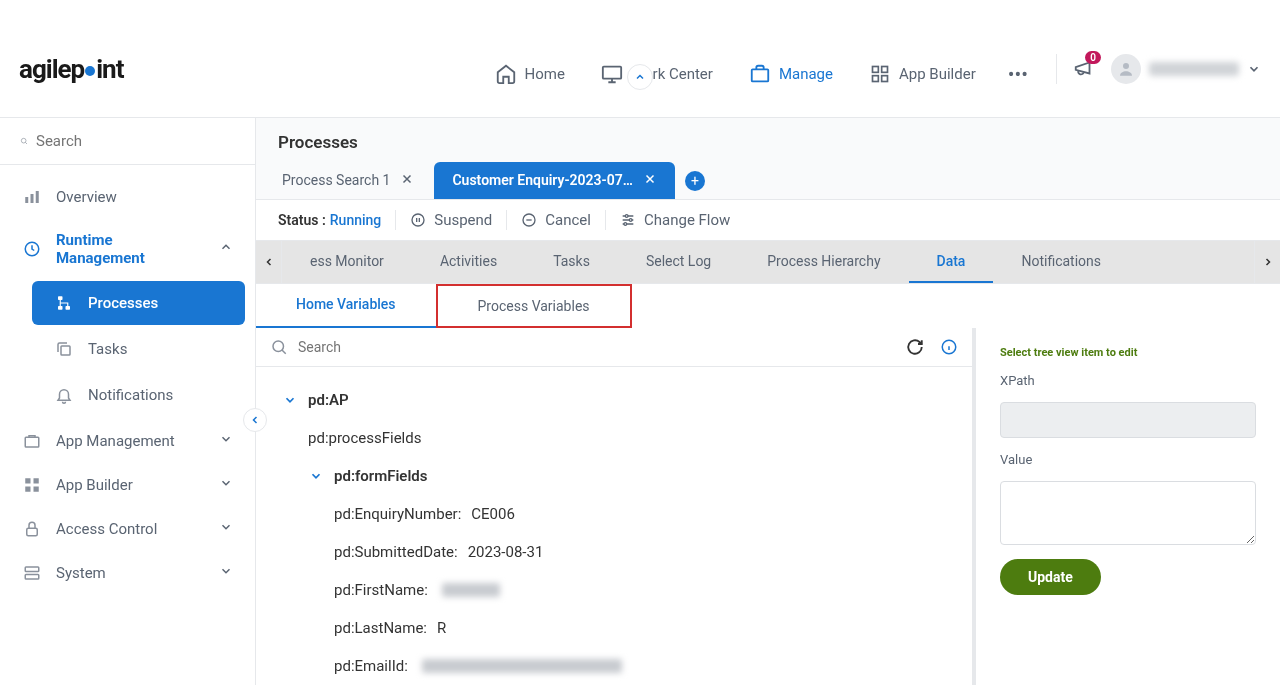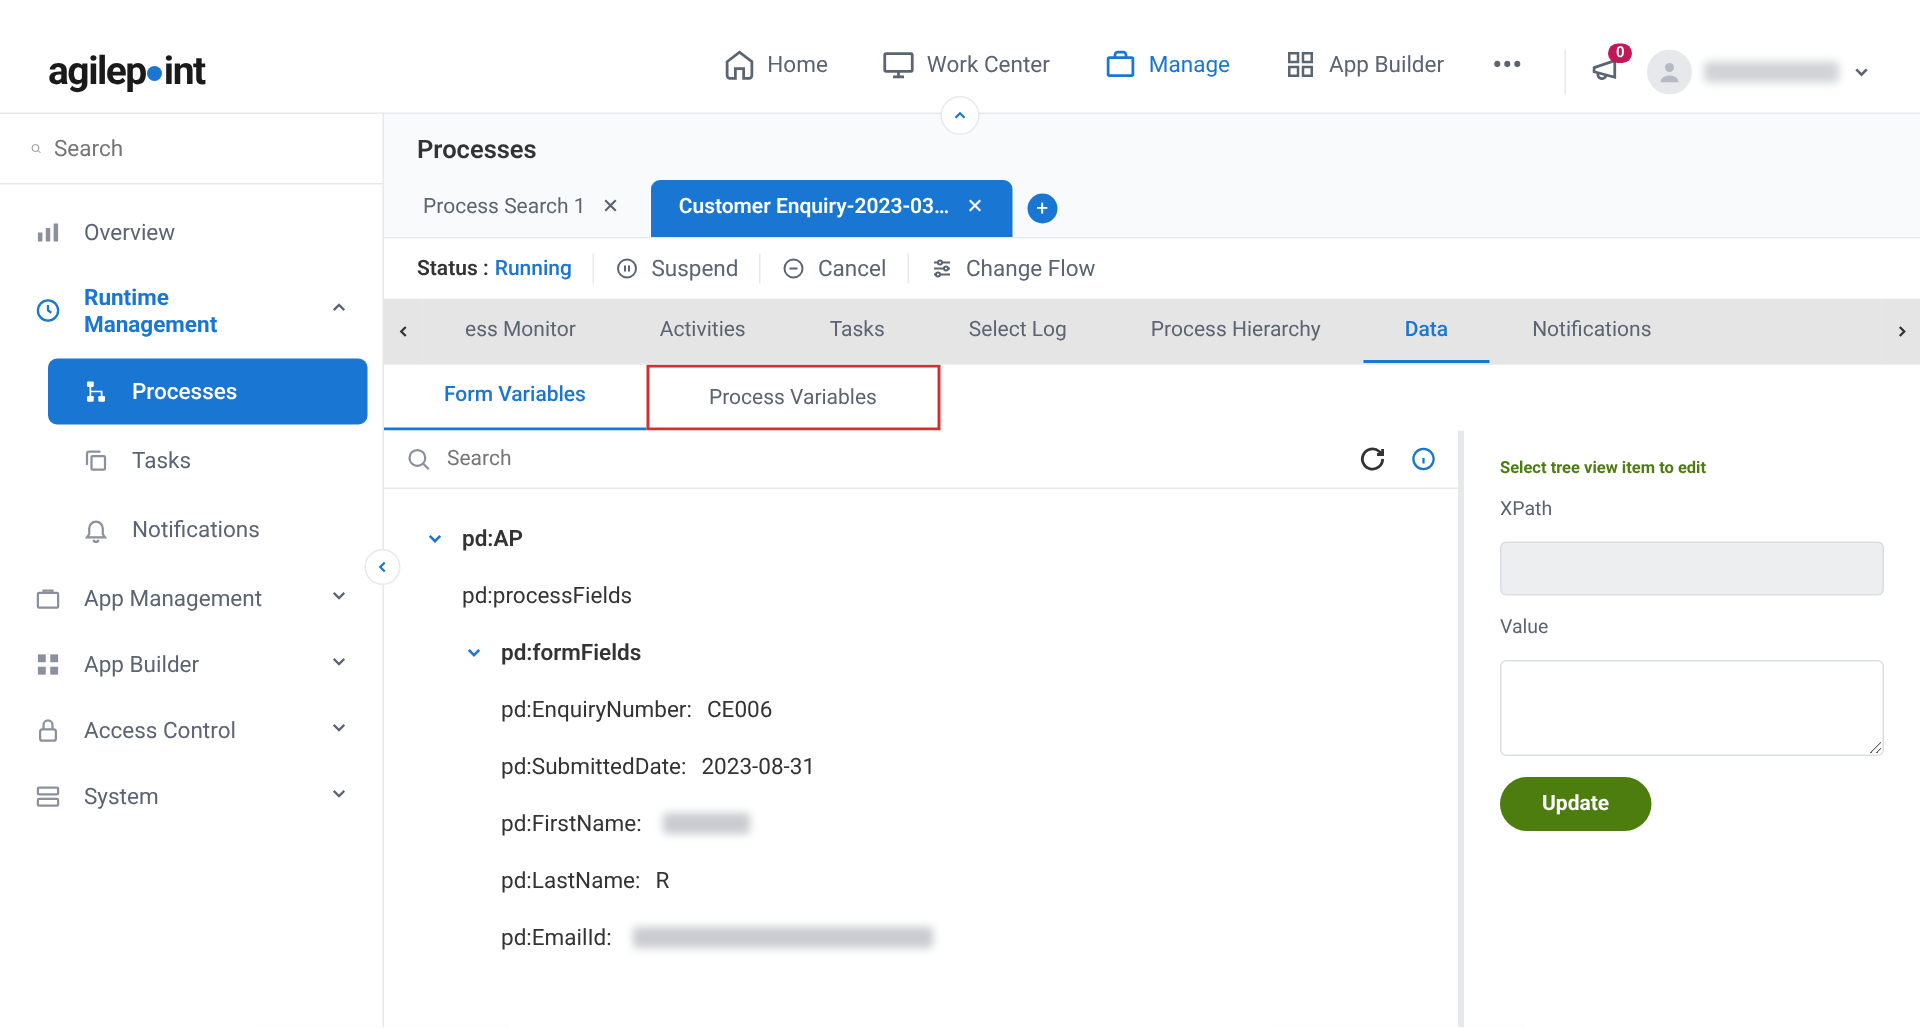--- a/index.html
+++ b/index.html
@@ -1,19 +1,19 @@
 <!DOCTYPE html>
 <html><head>
 <meta charset="utf-8">
 <style>
 * { margin: 0; padding: 0; box-sizing: border-box; font-family: -apple-system, BlinkMacSystemFont, "Segoe UI", Roboto, Arial, sans-serif; }
 body { background: #fff; color: #333; font-size: 14px; }
 
 
-.header { display: flex; align-items: flex-end; padding: 12px 32px; border-bottom: 1px solid #e6e8eb; height: 76px; }
+.header { display: flex; align-items: flex-start; padding: 12px 19px; border-bottom: 1px solid #e6e8eb; height: 76px; margin-top: 42px; }
 .logo { font-size: 26px; font-weight: 700; letter-spacing: -1px; color: #1a1a1a; }
 .logo-dot { display: inline-block; width: 10px; height: 10px; background: #1976d2; border-radius: 50%; vertical-align: middle; margin: 0 1px; }
 .nav { display: flex; gap: 4px; margin-left: auto; align-items: center; }
 .nav-item { display: flex; align-items: center; gap: 8px; padding: 8px 16px; color: #5a6472; font-size: 15px; cursor: pointer; }
 .nav-item.active { color: #1976d2; }
 .nav-icon { width: 22px; height: 22px; display: flex; align-items: center; justify-content: center; }
 .nav-item.active .nav-icon svg { stroke: #1976d2; }
 .more-dots { font-size: 20px; color: #5a6472; padding: 8px 12px; cursor: pointer; }
 .header-right { display: flex; align-items: center; gap: 16px; margin-left: 16px; border-left: 1px solid #e6e8eb; padding-left: 16px; }
 .notif { position: relative; cursor: pointer; }
@@ -292,21 +292,21 @@
     <div class="page-title">Processes</div>
 
     <div class="tab-bar">
       <div class="tab">
         <span>Process Search 1</span>
         <span class="tab-close"><svg width="14" height="14" viewBox="0 0 24 24" stroke="#5a6472" stroke-width="2.5">
               <path d="M6 6l12 12M6 18L18 6"></path>
             </svg></span>
       </div>
       <div class="tab active">
-        <span>Customer Enquiry-2023-03…</span>
+        <span>Customer Enquiry-2023-07…</span>
         <span class="tab-close"><svg width="14" height="14" viewBox="0 0 24 24" stroke="#fff" stroke-width="2.5">
               <path d="M6 6l12 12M6 18L18 6"></path>
             </svg></span>
       </div>
       <div class="add-tab">+</div>
     </div>
 
     <div class="toolbar">
       <span class="status-lbl">Status :</span>
       <span class="status-val">Running</span>
@@ -354,21 +354,21 @@
           <div class="subtab">Notifications</div>
         </div>
       <div class="subtab-scroll right">
           <svg width="12" height="12" viewBox="0 0 24 24" fill="none" stroke="#333" stroke-width="3">
             <path d="M9 6l6 6-6 6"></path>
           </svg>
         </div>
     </div>
 
     <div class="varsubtab-bar">
-      <div class="varsubtab active">Form Variables</div>
+      <div class="varsubtab active">Home Variables</div>
       <div class="varsubtab highlight">Process Variables</div>
     </div>
 
     <div class="content-area">
       <div class="tree-panel">
         <div class="tree-search-row">
           <svg width="18" height="18" viewBox="0 0 24 24" fill="none" stroke="#8a919c" stroke-width="2">
               <circle cx="11" cy="11" r="7"></circle>
               <path d="M21 21l-5-5"></path>
             </svg>

